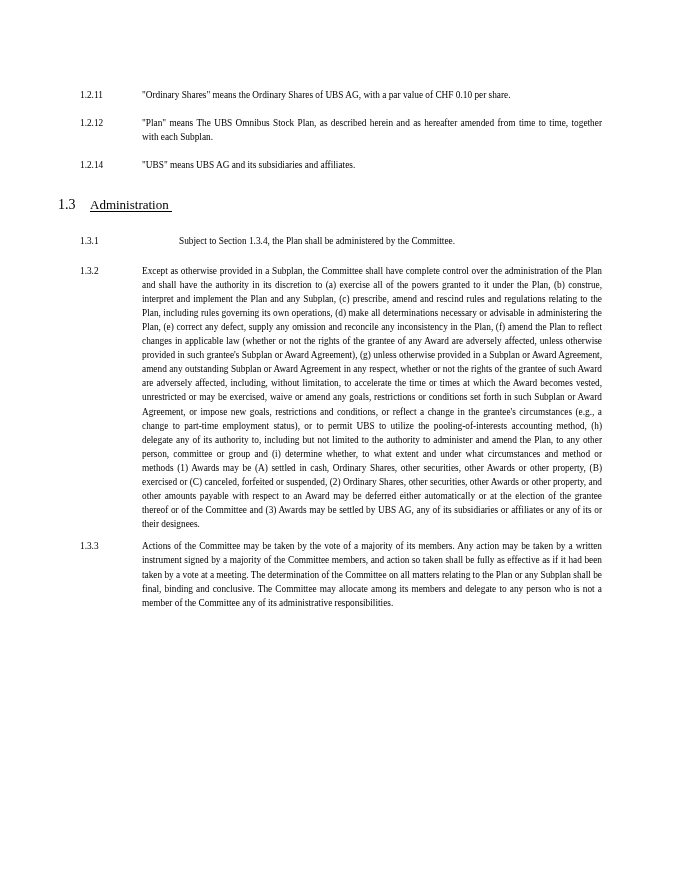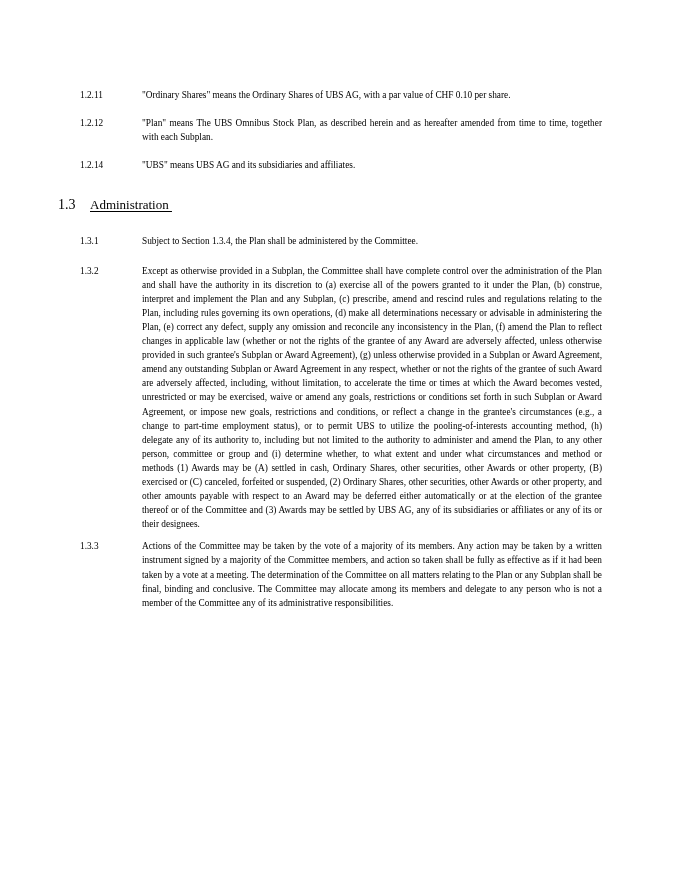--- a/index.html
+++ b/index.html
@@ -62,21 +62,21 @@
     font-size: 14px;
     line-height: 14.1px;
   }
   .section-head .sec-title {
     font-size: 13px;
     line-height: 14.1px;
     text-decoration: underline;
     text-underline-offset: 2px;
     white-space: pre;
   }
-  .para-gap { margin-bottom: 15px; }
+  .para-gap { margin-bottom: 15px; gap: 37px; }
   .big-para { margin-bottom: 8px; }
 </style>
 </head>
 <body>
 
 <div class="page">
   <div class="content">
 
     <div>
 

